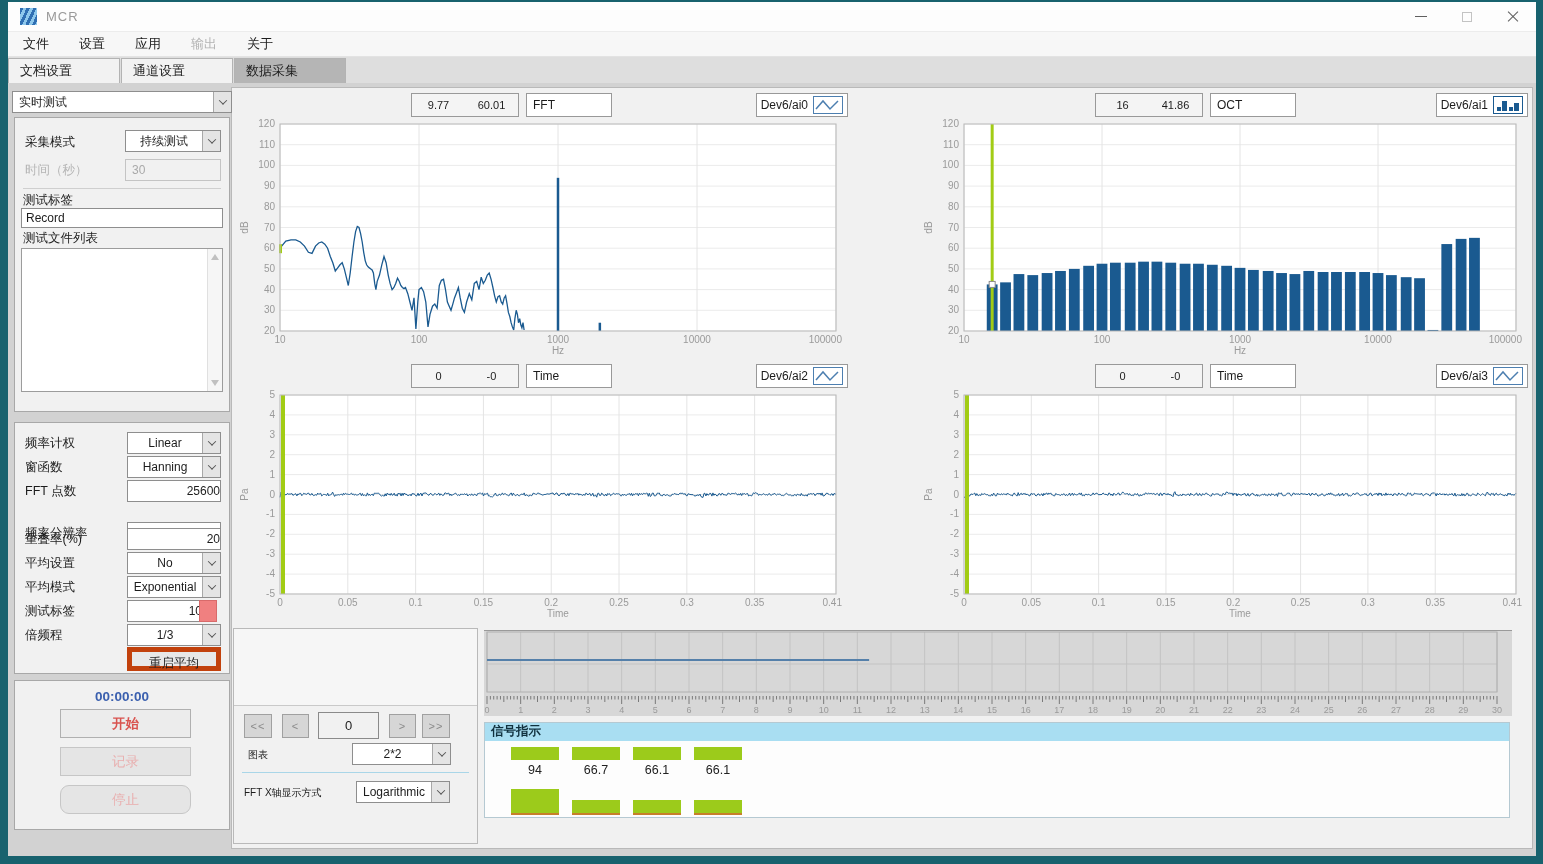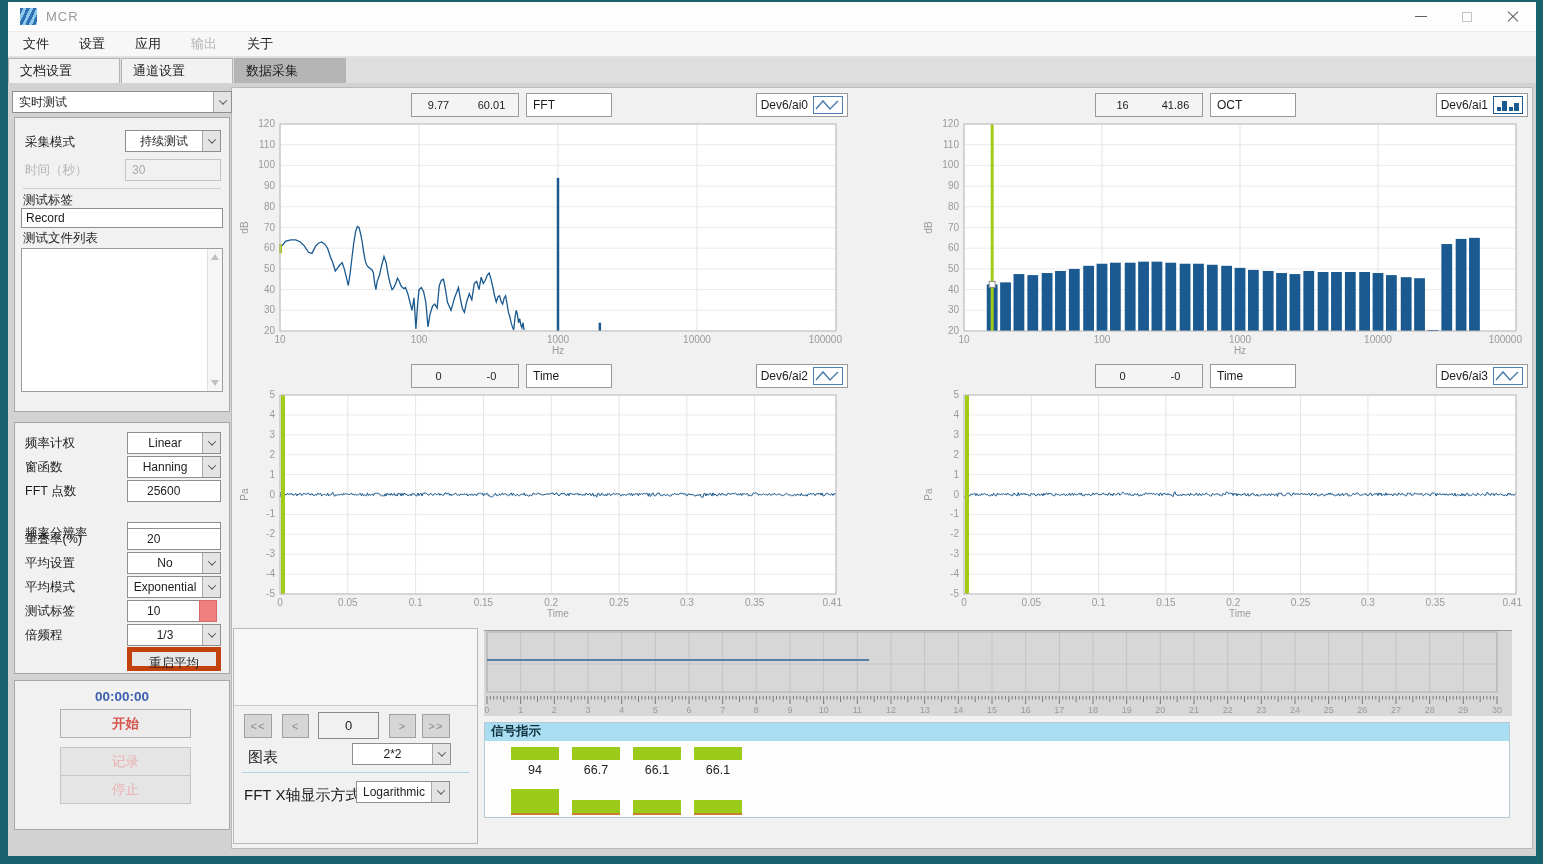--- a/index.html
+++ b/index.html
@@ -33,21 +33,21 @@
   
   .content { position:absolute; left:0; top:81px; right:0; bottom:0; background:#d2d2d2; }
   .main-panel { position:absolute; left:223px; top:4px; width:1302px; height:762px; background:#f1f1f1; border:1px solid #b9b9b9; }
 
   
   .sidebar { position:absolute; left:4px; top:8px; width:220px; height:742px; }
   .sel { display:flex; align-items:center; background:#fff; border:1px solid #8e8e8e; height:22px; }
   .sel .txt { flex:1; text-align:center; font-size:12px; line-height:20px; }
   .sel .sbtn { width:18px; align-self:stretch; background:#e4e4e4; border-left:1px solid #a8a8a8; display:flex; align-items:center; justify-content:center; }
   .chev { width:6px; height:6px; border-right:1.5px solid #555; border-bottom:1.5px solid #555; transform:rotate(45deg) translate(-1px,-1px); }
-  .inp { background:#fff; border:1px solid #8e8e8e; height:22px; line-height:20px; text-align:left; font-size:12px;padding-left:19px; }
+  .inp { background:#fff; border:1px solid #8e8e8e; height:22px; line-height:20px; text-align:right; font-size:12px;padding-left:19px; }
   .inp.dis { background:#f1f1f1; border-color:#c4c4c4; color:#a9a9a9; text-align:left; padding-left:6px; }
   .mode-select { position:absolute; left:0; top:0; width:220px; }
   .grp { position:absolute; left:2px; width:216px; background:#f1f1f1; border:1px solid #a8a8a8; }
   .g1 { top:26px; height:295px; }
   .g2 { top:331px; height:252px; }
   .g3 { top:589px; height:150px; }
   .flabel { position:absolute; left:10px; font-size:12.5px; }
   .flabel.dis { color:#b4b4b4; }
   .g1 .ctrl { position:absolute; right:8px; width:96px; }
   .sep { position:absolute; left:8px; right:8px; border-top:1px solid #cfcfcf; }
@@ -81,21 +81,21 @@
   .dev-box { position:absolute; right:8px; top:0; height:24px; background:#fff; border:1px solid #999; display:flex; align-items:center; padding:0 4px; }
   .dev-box .ch { font-size:12px; margin-right:5px; }
   .icon-frame { width:30px; height:18px; border:1px solid #4d7fb0; display:flex; align-items:flex-end; justify-content:center; }
   svg.plot { display:block; }
 
   
   .bl-box { position:absolute; left:225px; top:545px; width:245px; height:216px; background:#f1f1f1; border:1px solid #b9b9b9; }
   .bl-empty { position:absolute; left:0px; top:0px; width:243px; height:77px; background:#f6f6f6; border-bottom:1px solid #c9c9c9; }
   .navbtn { position:absolute; top:85px; height:24px; background:#d6d6d6; border:1px solid #a0a0a0; color:#8a8a8a; text-align:center; line-height:22px; font-size:11px; letter-spacing:1px; }
   .nav-val { position:absolute; top:83px; left:84px; width:61px; height:27px; background:#f1f1f1; border:1px solid #8a8a8a; text-align:center; line-height:25px; font-size:13px; }
-  .bl-label { position:absolute; font-size:15px; }
+  .bl-label { position:absolute; font-size:10px; }
   .bl-sel { position:absolute; }
   .bl-divider { position:absolute; left:8px; right:8px; top:143px; border-top:1px solid #a9d6e8; }
 
   
   #timeline { position:absolute; left:476px; top:547px; }
   .signal-panel { position:absolute; left:476px; top:639px; width:1026px; height:96px; border:1px solid #b5c9d2; background:#fdfdfd; }
   .signal-header { height:18px; background:#a9def2; font-weight:bold; font-size:12.5px; line-height:17px; padding-left:6px; color:#10303e; }
   .meter { position:absolute; }
   .meter .bar { position:absolute; left:0; width:48px; }
   .meter-value { position:absolute; width:48px; text-align:center; font-size:12.5px; color:#222; }
@@ -234,21 +234,21 @@
               </span>
             </div>
         </div>
         <div class="btn2" style="top:224px;">重启平均</div>
       </div>
 
       <div class="grp g3">
         <div class="timer">00:00:00</div>
         <div class="btn3 start" style="top:28px;">开始</div>
         <div class="btn3 dis" style="top:66px;">记录</div>
-        <div class="btn3 dis" style="top:94px;">停止</div>
+        <div class="btn3 dis" style="top:104px;border-radius:9px;">停止</div>
       </div>
     </div>
 
     <div class="chart-panel p0">
       <div class="chart-header">
         <div class="val-box">
           <span>9.77</span>
           <span>60.01</span>
         </div>
         <div class="label-box">FFT</div>

